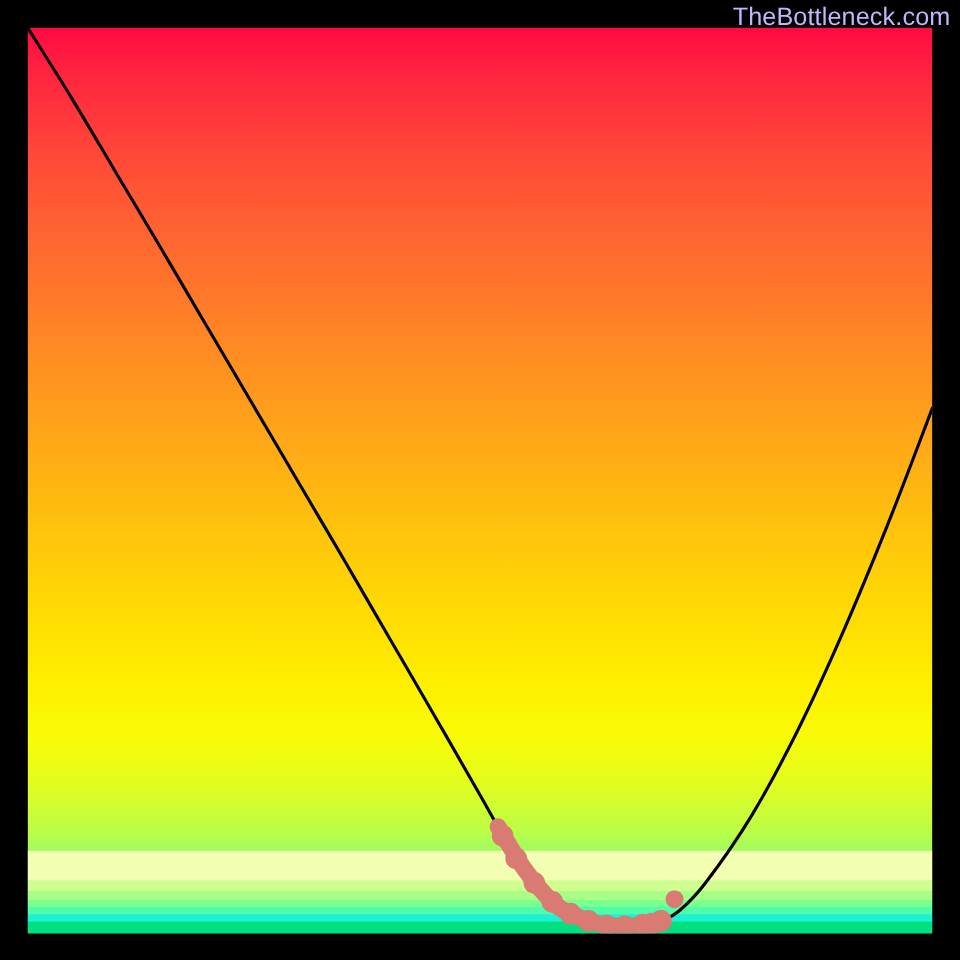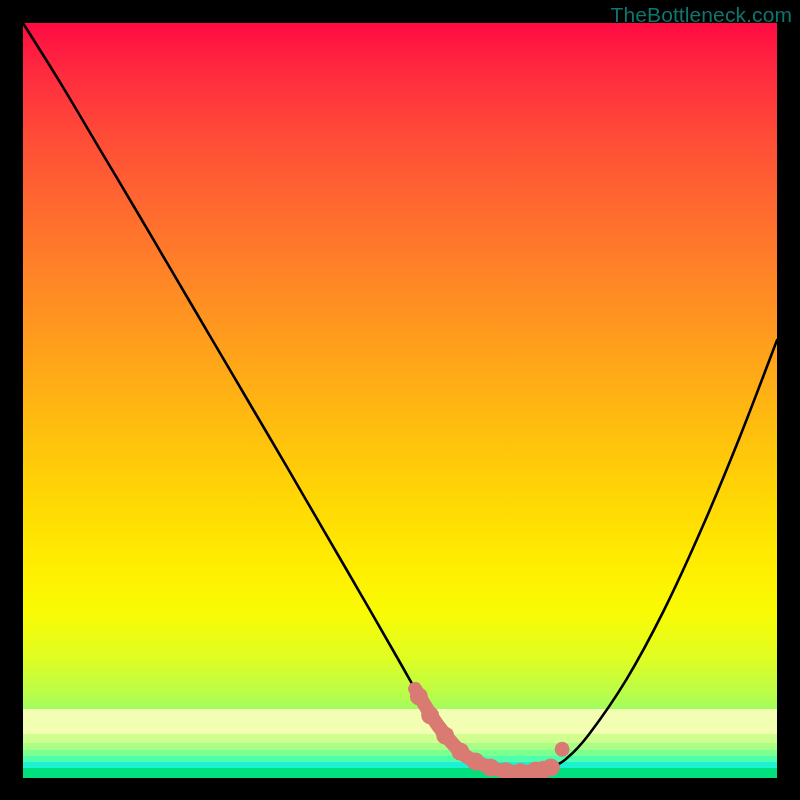--- a/index.html
+++ b/index.html
@@ -77,21 +77,21 @@
     position: absolute;
     left: 0;
     top: 0;
     width: 100%;
     height: 100%;
   }
   .watermark {
     position: absolute;
     top: 3px;
     right: 8px;
-    color: #0f766e;
+    color: #c4b5fd;
     font-size: 21px;
     letter-spacing: 0.1px;
     font-weight: 500;
   }
 </style>
 </head>
 <body>
 
 <div class="frame">
   <div class="plot">

